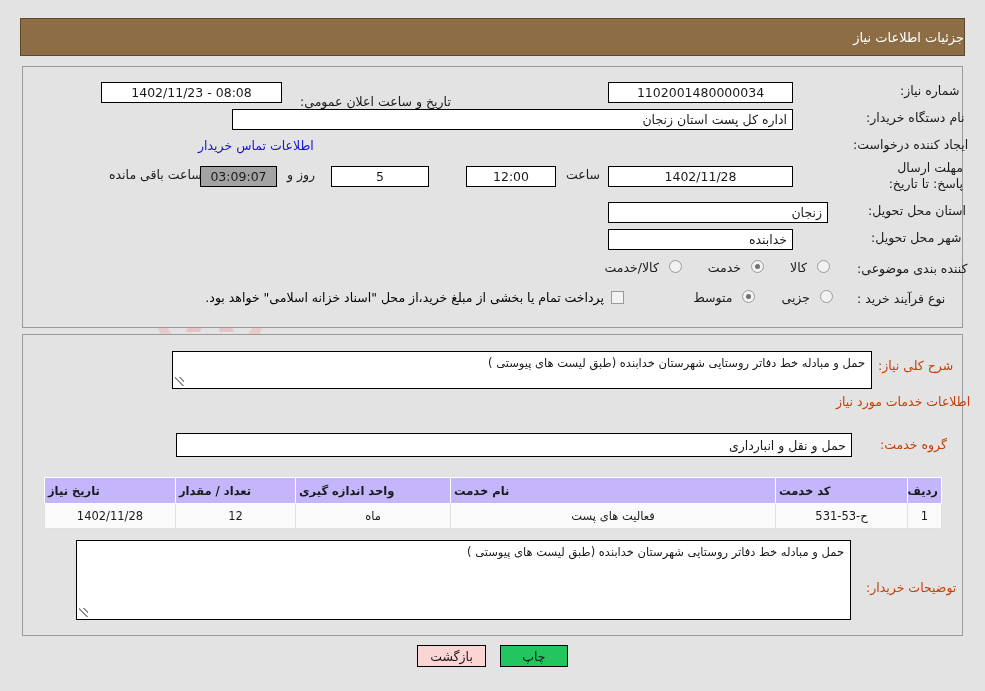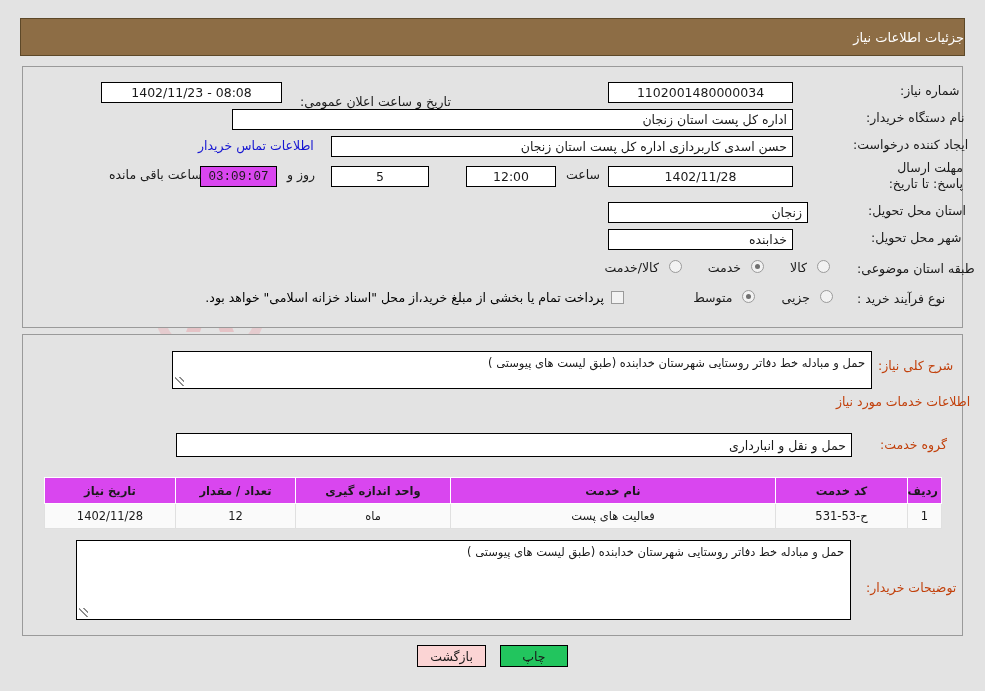--- a/index.html
+++ b/index.html
@@ -103,21 +103,21 @@
     color: #1a1a1a;
     display: flex;
     align-items: center;
     padding: 0 5px;
     direction: rtl;
     overflow: hidden;
     white-space: nowrap;
   }
   .fld.center { justify-content: center; }
   .fld.start  { justify-content: flex-start; }
-  .fld.cream  { background: #d946ef; font-family: Liberation Mono, monospace; }
+  .fld.cream  { background: #a3a3a3; }
   .fld.num    { direction: ltr; justify-content: center; }
 
   .inline-lbl {
     font-size: 12.5px;
     color: #1a1a1a;
     white-space: nowrap;
     padding: 0 5px;
   }
   .link {
     font-size: 12.5px;
@@ -201,27 +201,27 @@
     left: 44px;
     top: 477px;
     width: 897px;
     border-collapse: collapse;
     background: #fafafa;
     border: 1px solid #c2c2c2;
     z-index: 2;
     table-layout: fixed;
   }
   #grid th {
-    background: #d946ef;
+    background: #c4b5fd;
     border: 1px solid #ffffff;
     font-size: 11.5px;
     font-weight: bold;
     color: #1a1a1a;
     height: 25px;
-    text-align: center;
+    text-align: left;
     padding: 0 3px;
   }
   #grid td {
     background: #fafafa;
     border: 1px solid #e0e0e0;
     font-size: 11.5px;
     color: #1a1a1a;
     height: 24px;
     text-align: center;
     padding: 0 3px;
@@ -283,21 +283,20 @@
   <div class="fld center" style="position:absolute; left:101px; top:82px; width:181px; z-index:4;">08:08 - 1402/11/23</div>
 
   <div class="row" style="left:866px; top:110px; z-index:4;">
     <span class="lbl">نام دستگاه خریدار:</span>
   </div>
   <div class="fld start" style="position:absolute; left:232px; top:109px; width:561px; z-index:4;">اداره کل پست استان زنجان</div>
 
   <div class="row" style="left:853px; top:137px; z-index:4;">
     <span class="lbl">ایجاد کننده درخواست:</span>
   </div>
-  <div class="fld start" style="position:absolute; left:331px; top:136px; width:462px; z-index:4;">حسن  اسدی کاربردازی اداره کل پست استان زنجان</div>
   <div class="row" style="left:198px; top:138px; z-index:4;">
     <span class="link">اطلاعات تماس خریدار</span>
   </div>
 
   <div style="position:absolute; left:858px; top:160px; width:105px; z-index:4;">
     <span class="lbl lbl-wrap" style="display:block; text-align:right;margin-left:24px;">مهلت ارسال پاسخ: تا تاریخ:</span>
   </div>
   <div class="fld center" style="position:absolute; left:608px; top:166px; width:185px; z-index:4;">1402/11/28</div>
   <div class="row" style="left:561px; top:167px; z-index:4;">
     <span class="inline-lbl">ساعت</span>
@@ -308,29 +307,29 @@
     <span class="inline-lbl">روز و</span>
   </div>
   <div class="fld num cream" style="position:absolute; left:200px; top:166px; width:77px; z-index:4;">03:09:07</div>
   <div class="row" style="left:104px; top:167px; z-index:4;">
     <span class="inline-lbl">ساعت باقی مانده</span>
   </div>
 
   <div class="row" style="left:868px; top:203px; z-index:4;">
     <span class="lbl">استان محل تحویل:</span>
   </div>
-  <div class="fld start" style="position:absolute; left:608px; top:202px; width:200px; z-index:4;">زنجان</div>
+  <div class="fld start" style="position:absolute; left:608px; top:202px; width:220px; z-index:4;">زنجان</div>
 
   <div class="row" style="left:871px; top:230px; z-index:4;">
     <span class="lbl">شهر محل تحویل:</span>
   </div>
   <div class="fld start" style="position:absolute; left:608px; top:229px; width:185px; z-index:4;">خدابنده</div>
 
   <div class="row" style="left:857px; top:261px; z-index:4;">
-    <span class="lbl">طبقه استان موضوعی:</span>
+    <span class="lbl">کننده بندی موضوعی:</span>
   </div>
   <div class="row" style="left:490px; top:260px; width:340px; justify-content:flex-start; z-index:4;">
     <span class="opt">
       <span class="radio"></span>
       <span class="otext">کالا</span>
     </span>
     <span class="opt">
       <span class="radio on"></span>
       <span class="otext">خدمت</span>
     </span>

